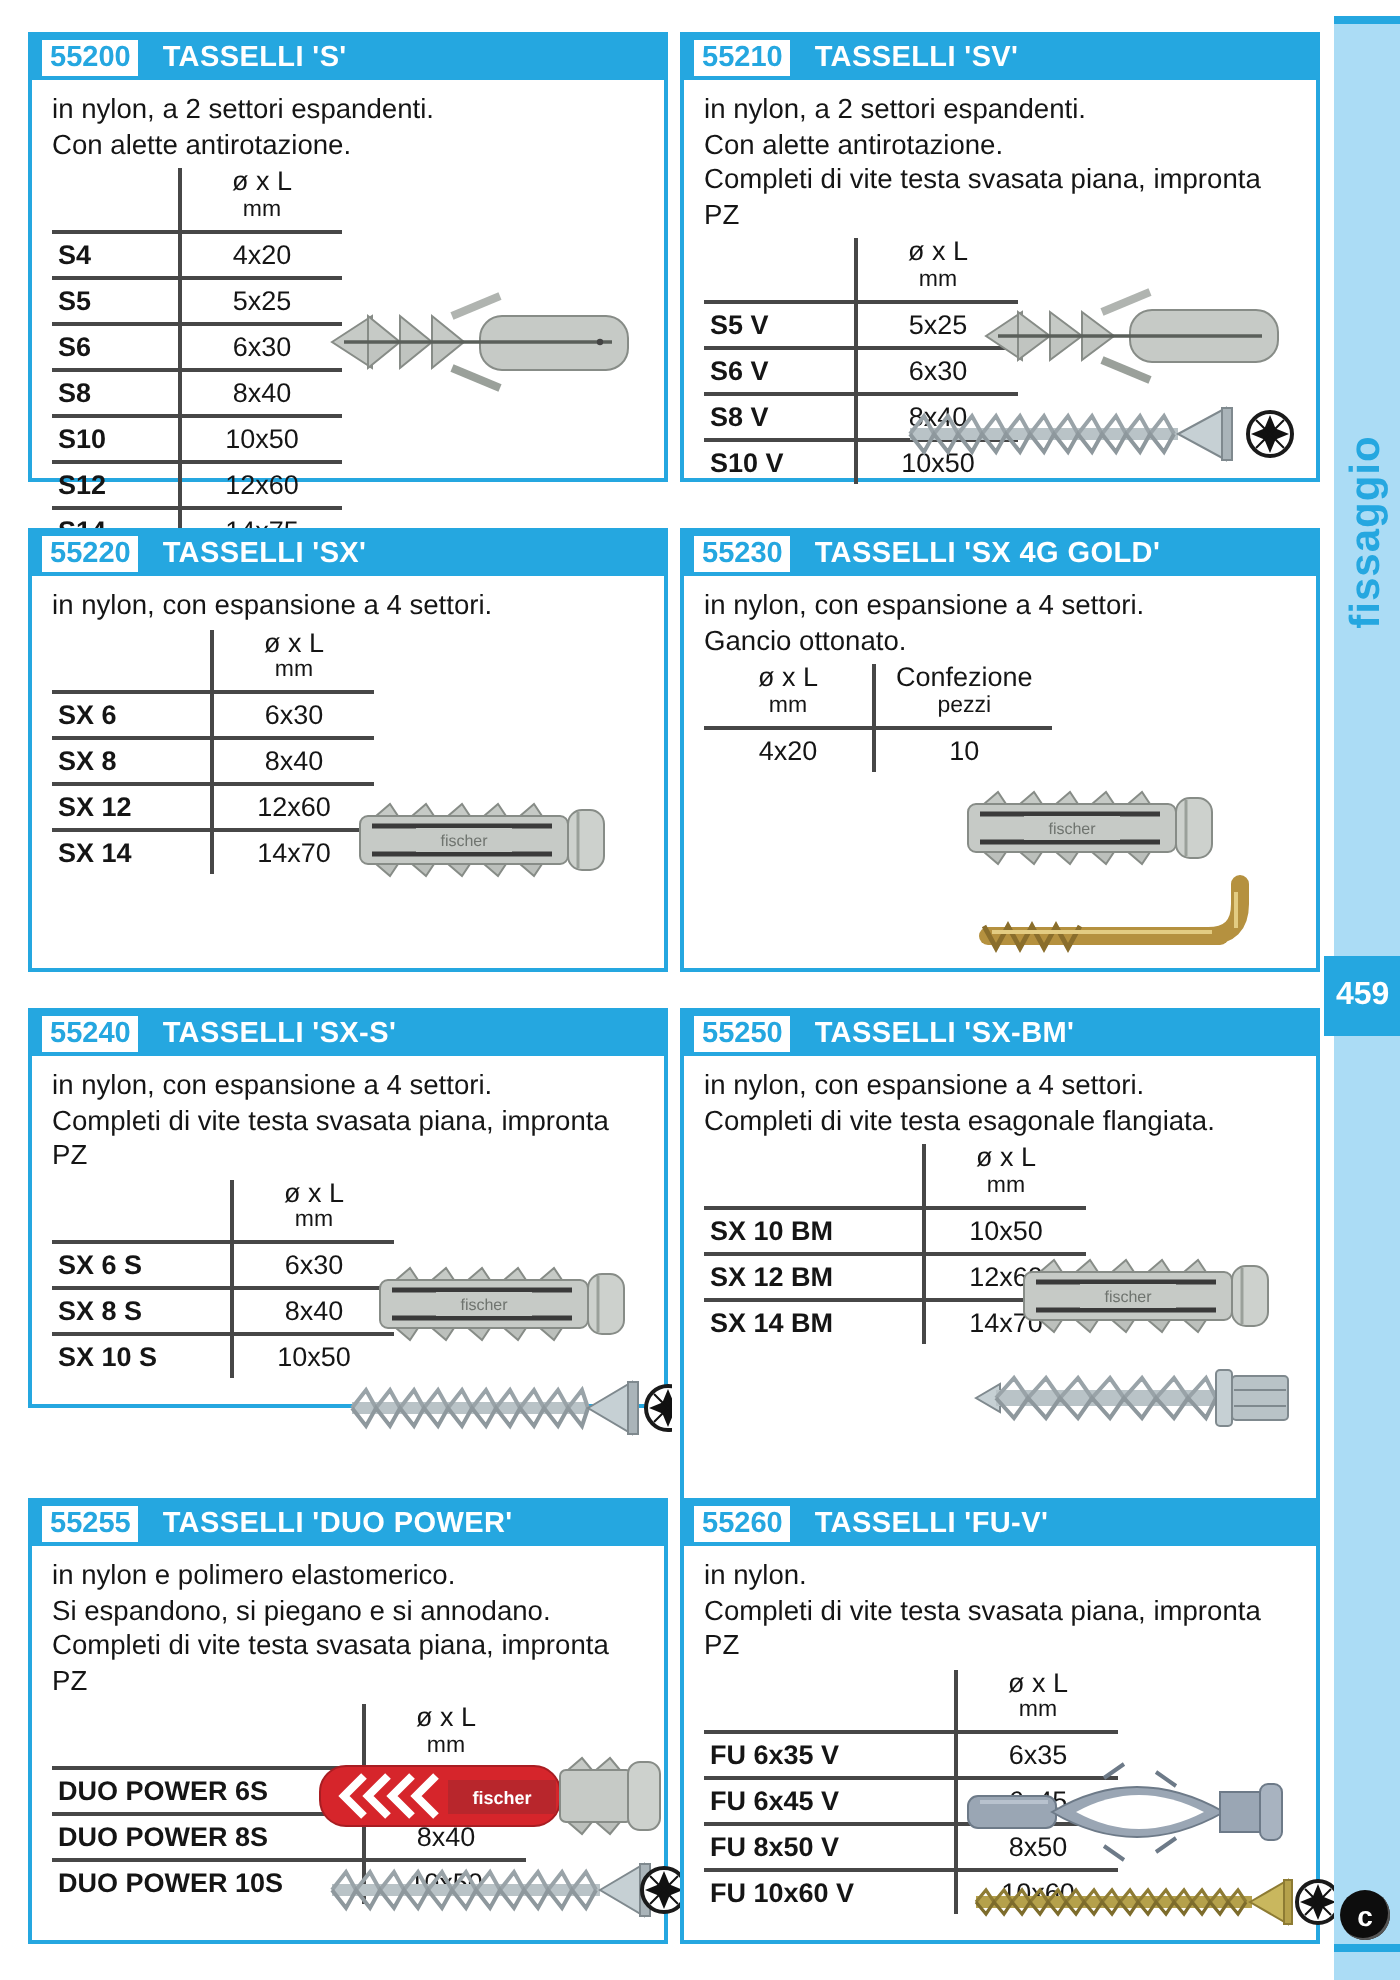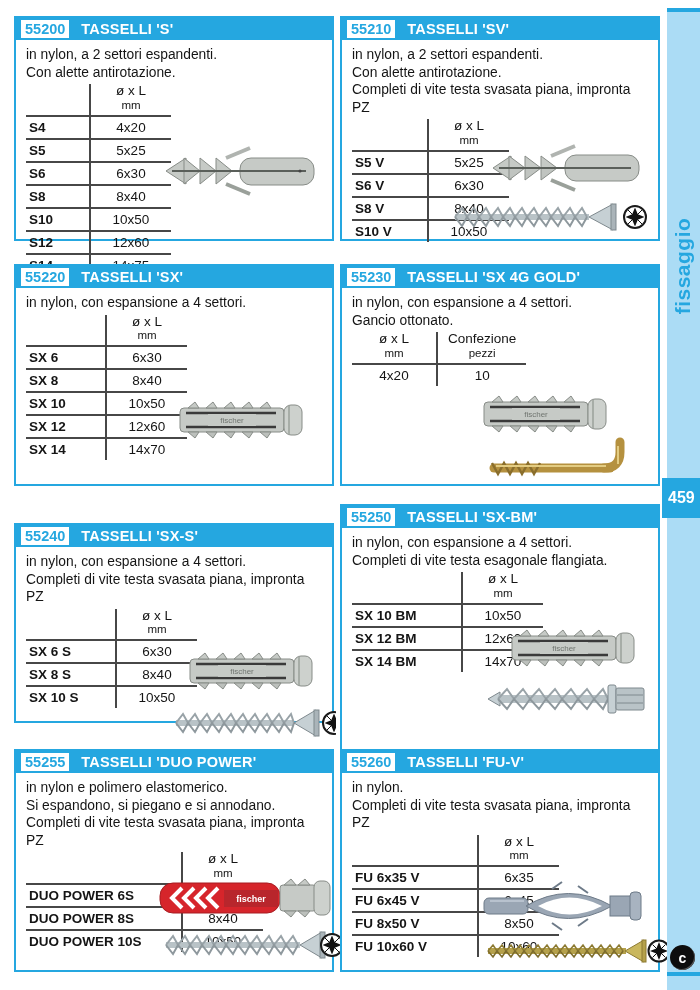--- a/index.html
+++ b/index.html
@@ -226,24 +226,20 @@
       <tbody>
         <tr>
           <th class="lbl">SX 6</th>
           <td class="vh">6x30</td>
         </tr>
         <tr>
           <th class="lbl">SX 8</th>
           <td class="vh">8x40</td>
         </tr>
         <tr>
-          <th class="lbl">SX 10</th>
-          <td class="vh">10x50</td>
-        </tr>
-        <tr>
           <th class="lbl">SX 12</th>
           <td class="vh">12x60</td>
         </tr>
         <tr>
           <th class="lbl">SX 14</th>
           <td class="vh">14x70</td>
         </tr>
       </tbody>
     </table>
   <div class="img" style="left:162px;top:132px;">
@@ -323,21 +319,21 @@
         <path d="M14,74 L130,74" stroke="#b5913f" stroke-width="9" stroke-linecap="round" fill="none"></path>
         <path d="M124,74 Q140,74 140,58 L140,48" stroke="#b5913f" stroke-width="9" fill="none" stroke-linecap="round"></path>
         <path d="M12,69 L18,80 L24,69 L30,80 L36,69 L42,80 L48,69 L54,80 L60,69" fill="none" stroke="#8a6e2c" stroke-width="2.4"></path>
         <path d="M16,72 L126,72" stroke="#e3cc82" stroke-width="2"></path>
         <path d="M138,70 L138,52" stroke="#e3cc82" stroke-width="2"></path>
       </g>
     </svg>
   </div>
 </div>
 
-<div class="cell" id="c5" style="left:14px;top:523px;width:320px;height:200px;">
+<div class="cell" id="c5" style="left:14px;top:504px;width:320px;height:200px;">
   <div class="cell-header">
     <span class="code-box">55240</span>
     <span class="cell-title">TASSELLI 'SX-S'</span>
   </div>
   <div class="desc">
     <div>in nylon, con espansione a 4 settori.</div>
     <div>Completi di vite testa svasata piana, impronta PZ</div>
   </div>
   <table class="spec">
       <thead>

